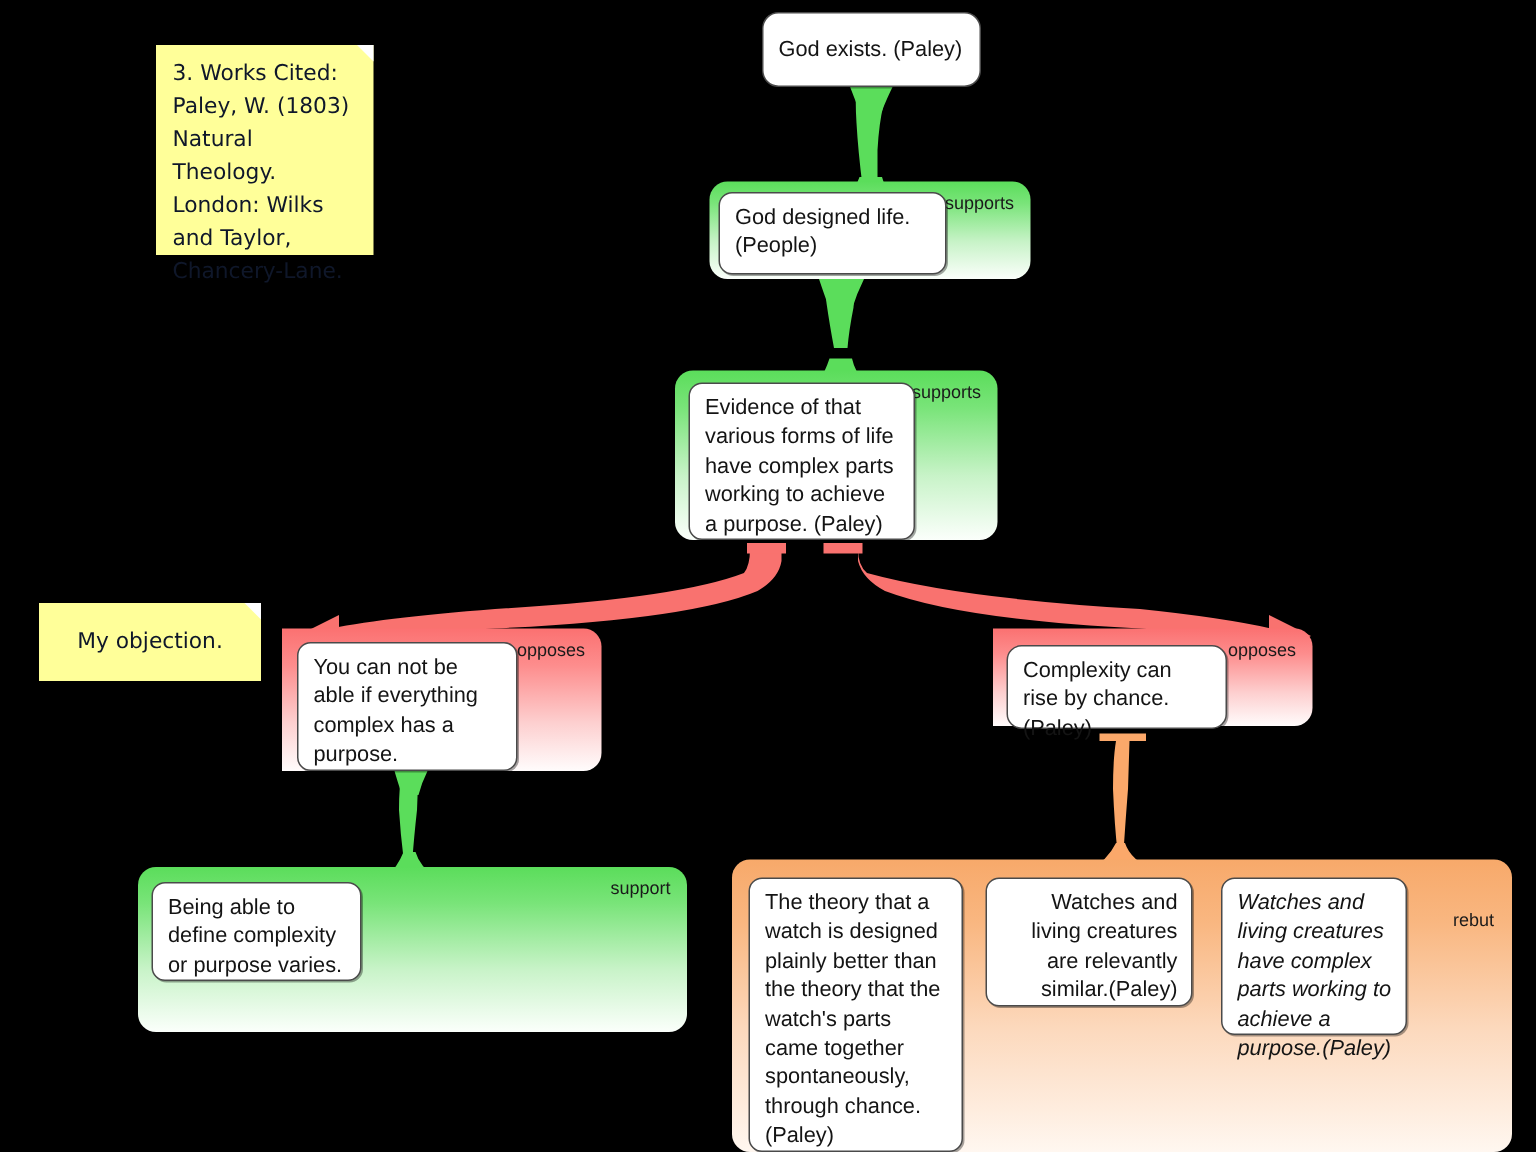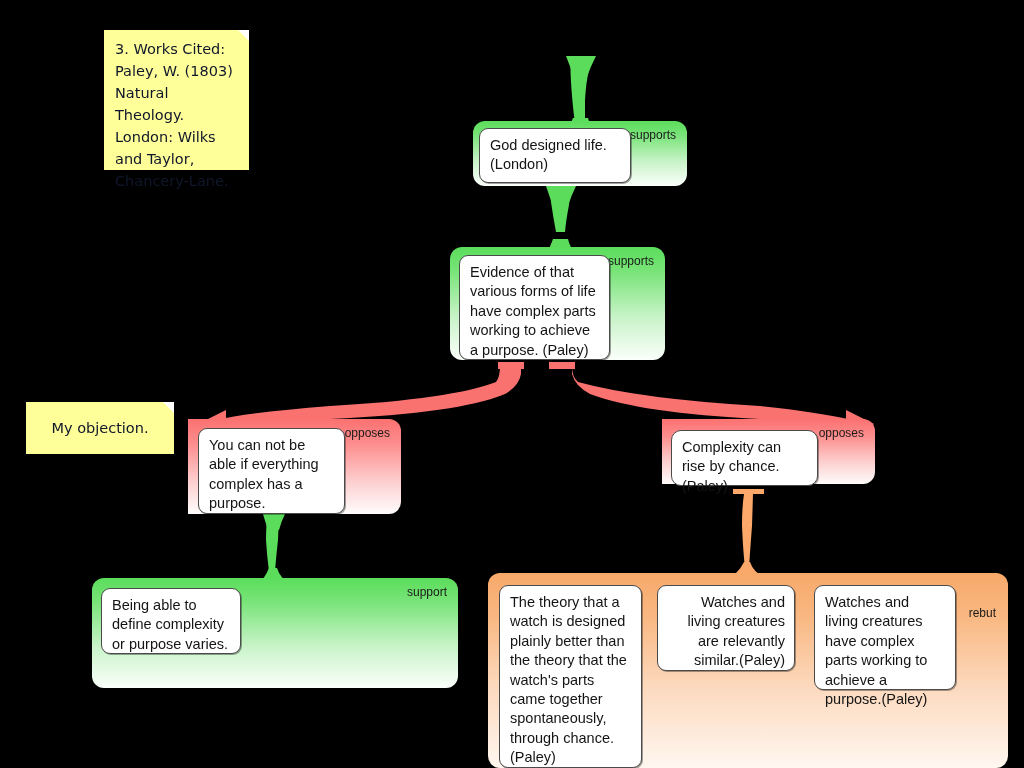--- a/index.html
+++ b/index.html
@@ -157,26 +157,29 @@
   <div class="note" style="left:104px; top:30px; width:145px; height:140px;">
     <span class="fold"></span>
     <span>3. Works Cited: Paley, W. (1803) Natural Theology. London: Wilks and Taylor, Chancery-Lane.</span>
   </div>
 
   <div class="note centered" style="left:26px; top:402px; width:148px; height:52px;">
     <span class="fold"></span>
     <span>My objection.</span>
   </div>
 
+  <div class="card root" style="left:508px; top:8px; width:146px; height:50px;">
+    <span>God exists. (Paley)</span>
+  </div>
 
   <div class="group group-green r-all" style="left:473px; top:121px; width:214px; height:65px;">
     <span class="group-label" style="right:11px; top:8px;">supports</span>
   </div>
   <div class="card" style="left:479px; top:128px; width:152px; height:55px;">
-    <span>God designed life. (London)</span>
+    <span>God designed life. (People)</span>
   </div>
 
   <div class="group group-green r-all" style="left:450px; top:247px; width:215px; height:113px;">
     <span class="group-label" style="right:11px; top:8px;">supports</span>
   </div>
   <div class="card" style="left:459px; top:255px; width:151px; height:105px;">
     <span>Evidence of that various forms of life have complex parts working to achieve a purpose. (Paley)</span>
   </div>
 
   <div class="group group-red r-right" style="left:188px; top:419px; width:213px; height:95px;">
@@ -202,17 +205,17 @@
 
   <div class="group group-orange r-all" style="left:488px; top:573px; width:520px; height:195px;">
     <span class="group-label" style="right:12px; top:13px;margin-top:21px;">rebut</span>
   </div>
   <div class="card" style="left:499px; top:585px; width:143px; height:183px;">
     <span>The theory that a watch is designed plainly better than the theory that the watch's parts came together spontaneously, through chance.(Paley)</span>
   </div>
   <div class="card" style="left:657px; top:585px; width:138px; height:86px;text-align:right;">
     <span>Watches and living creatures are relevantly similar.(Paley)</span>
   </div>
-  <div class="card" style="left:814px; top:585px; width:142px; height:105px;">
+  <div class="card" style="left:814px; top:585px; width:124px; height:105px;font-style:italic;">
     <span>Watches and living creatures have complex parts working to achieve a purpose.(Paley)</span>
   </div>
 
 </div>
 
 </body></html>

